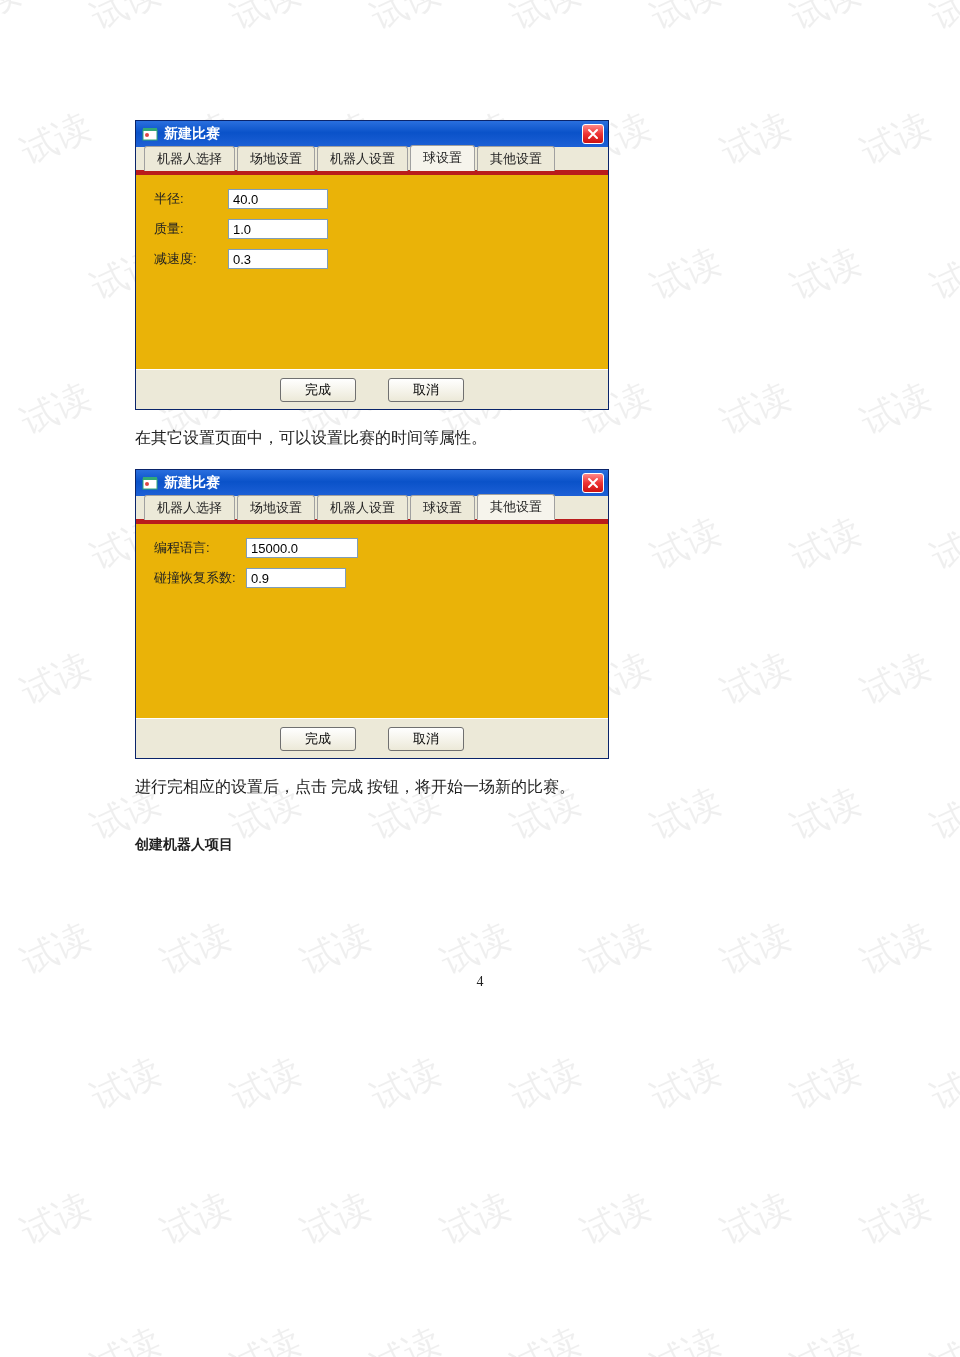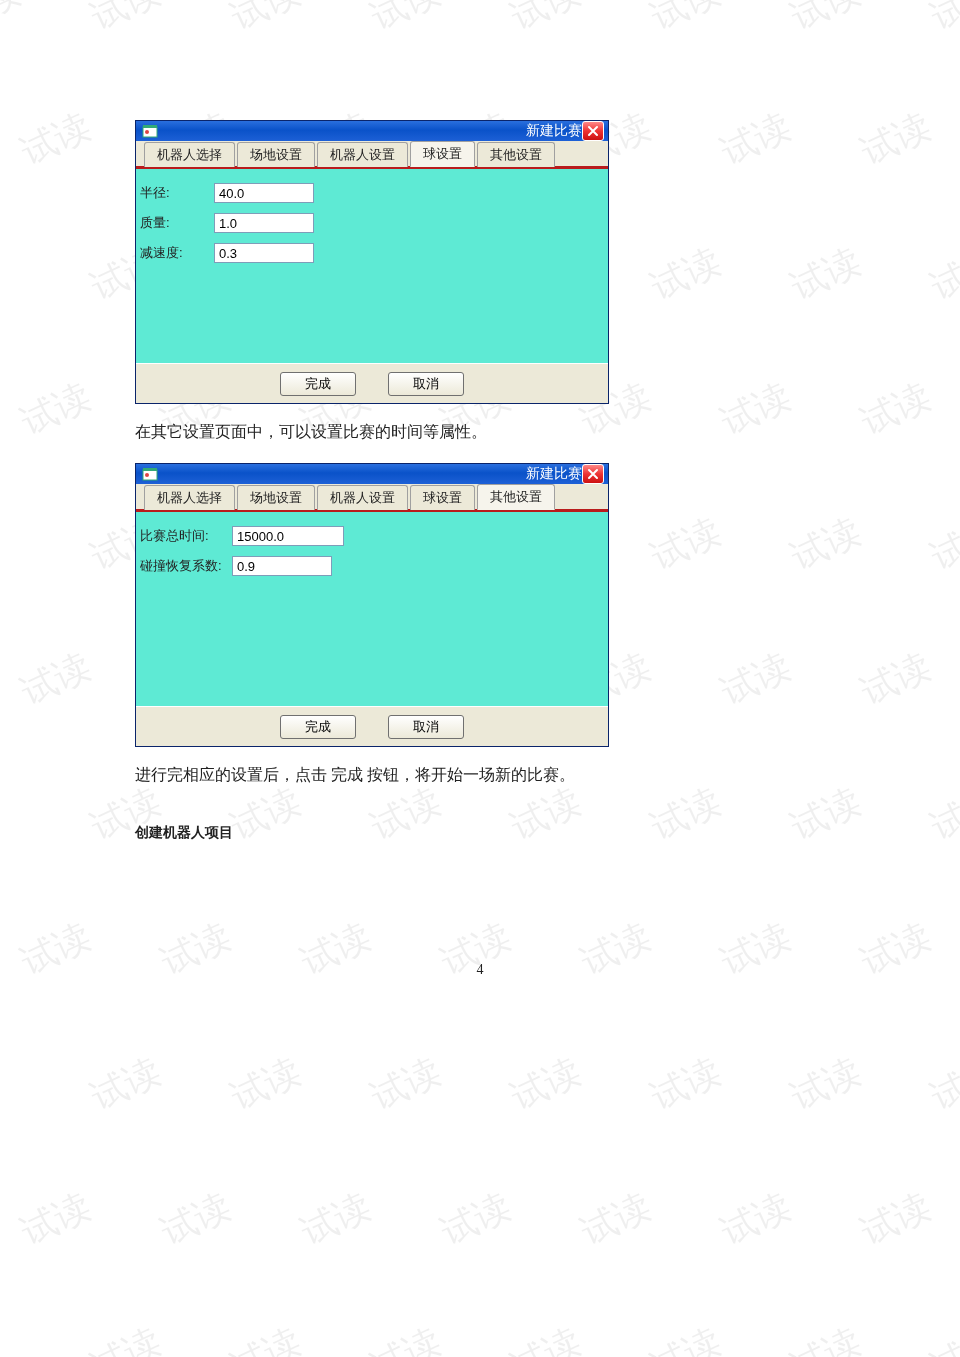--- a/index.html
+++ b/index.html
@@ -37,29 +37,28 @@
   }
   .dialog {
     width: 474px;
     border: 1px solid #0a246a;
     background: #ece9d8;
     font-family: "Microsoft YaHei", "Tahoma", sans-serif;
     font-size: 13px;
     margin-bottom: 14px;
   }
   .titlebar {
-    height: 20px;
+    height: 26px;
     background: linear-gradient(to bottom, #2a6fde 0%, #0a52c9 45%, #1d60d6 100%);
     color: #fff;
     display: flex;
     align-items: center;
     padding: 0 4px 0 6px;
-    font-weight: normal;
+    font-weight: bold;
     font-size: 14px;
-    text-align: right;
   }
   .titlebar .ticon {
     width: 16px; height: 16px;
     margin-right: 6px;
     display: inline-flex;
   }
   .titlebar .ttext {
     flex: 1;
   }
   .closebox {
@@ -71,21 +70,21 @@
     align-items: center;
     justify-content: center;
     cursor: pointer;
   }
   .closebox svg { display: block; }
   .tabstrip {
     display: flex;
     align-items: flex-end;
     height: 28px;
     padding: 4px 8px 0 8px;
-    border-bottom: 3px solid #b91c1c;
+    border-bottom: 5px solid #b91c1c;
     background: #ece9d8;
   }
   .tab {
     padding: 3px 12px;
     border: 1px solid #a0a0a0;
     border-bottom: none;
     background: #ece9d8;
     margin-right: 2px;
     font-size: 13px;
     position: relative;
@@ -93,23 +92,23 @@
     cursor: pointer;
     border-radius: 3px 3px 0 0;
   }
   .tab.active {
     background: #f6f4ec;
     border-bottom: 1px solid #f6f4ec;
     font-weight: normal;
     top: 1px;
   }
   .tabcontent {
-    background: #5eead4;
+    background: #eab308;
     min-height: 194px;
-    padding: 14px 4px;
+    padding: 14px 18px;
   }
   .formrow {
     display: flex;
     align-items: center;
     margin-bottom: 10px;
   }
   .formrow label.fl {
     width: 74px;
     font-size: 13px;
   }
@@ -315,21 +314,21 @@
     </div>
     <div class="tabstrip">
       <div class="tab">机器人选择</div>
       <div class="tab">场地设置</div>
       <div class="tab">机器人设置</div>
       <div class="tab">球设置</div>
       <div class="tab active">其他设置</div>
     </div>
     <div class="tabcontent">
       <div class="formrow">
-        <label class="fl">比赛总时间:</label>
+        <label class="fl">编程语言:</label>
         <input class="fin" style="width: 112px;" value="15000.0">
       </div>
       <div class="formrow">
         <label class="fl">碰撞恢复系数:</label>
         <input class="fin" value="0.9" style="">
       </div>
     </div>
     <div class="buttonbar">
       <button class="btn">完成</button>
       <button class="btn">取消</button>

